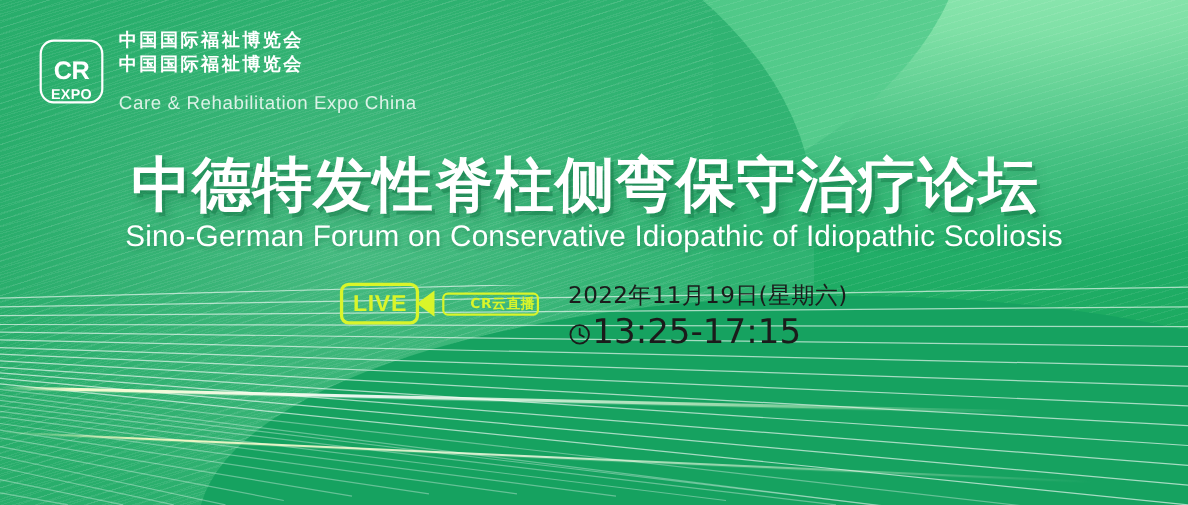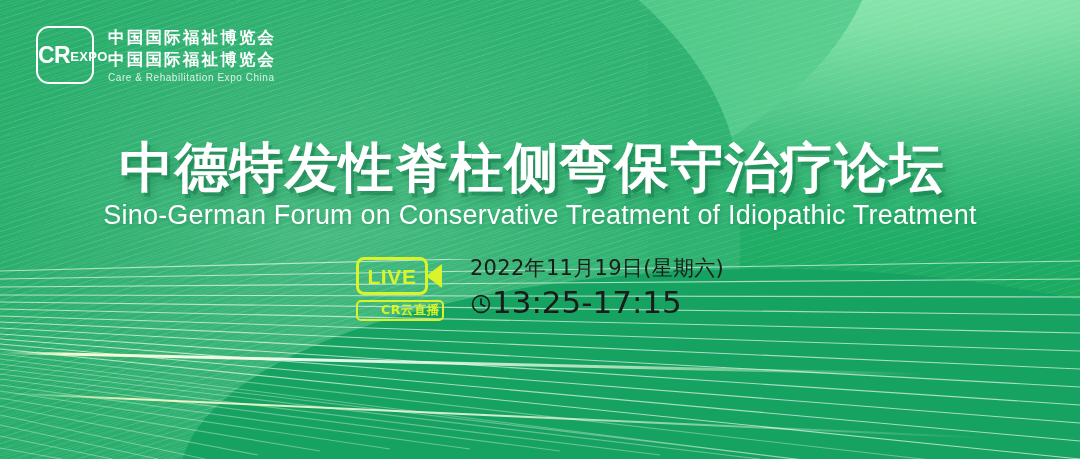--- a/index.html
+++ b/index.html
@@ -75,50 +75,50 @@
       rgba(255,252,200,.9) 12%,
       rgba(255,255,235,.8) 46%,
       rgba(255,255,255,0) 92%);
     transform:rotate(2.6deg);transform-origin:left center;
     filter:blur(.5px);
   }
   
   .header{position:absolute;left:36px;top:26px;display:flex;align-items:center;gap:14px;}
   .logo-mark{
     width:58px;height:58px;border:2.5px solid #fff;border-radius:13px;
-    display:flex;flex-direction:row;align-items:center;justify-content:space-between;
+    display:flex;flex-direction:column;align-items:center;justify-content:flex-end;
     box-sizing:border-box;
   }
   .logo-cr{color:#fff;font-weight:700;font-size:23px;line-height:1;letter-spacing:-.5px;
     font-family:"Liberation Sans","DejaVu Sans",sans-serif;}
   .logo-expo{color:#fff;font-weight:700;font-size:13px;line-height:1;letter-spacing:.3px;margin-top:3px;}
   .header-text{display:flex;flex-direction:column;justify-content:center;}
   .hz1,.hz2{color:#fff;font-size:16.5px;font-weight:600;letter-spacing:2.2px;line-height:1.32;
     font-family:"DejaVu Sans","Liberation Sans",sans-serif;}
-  .hen{color:rgba(255,255,255,.82);font-size:10px;letter-spacing:.55px;margin-top:2px;
+  .hen{color:rgba(255,255,255,.82);font-size:17px;letter-spacing:.55px;margin-top:14px;
     font-family:"Liberation Sans",sans-serif;}
   
   .title-cn{
     position:absolute;left:0;right:16px;top:132px;text-align:center;
     color:#fff;font-size:54px;font-weight:700;letter-spacing:1px;
     font-family:"DejaVu Sans","Liberation Sans",sans-serif;
     text-shadow:3px 4px 0 rgba(13,110,62,.38), 5px 7px 10px rgba(8,80,45,.30);
     white-space:nowrap;
   }
   .title-en{
     position:absolute;left:0;right:0;top:200px;text-align:center;
     color:#fff;font-size:27px;font-weight:400;letter-spacing:.2px;
     font-family:"Liberation Sans","DejaVu Sans",sans-serif;
     text-shadow:1px 2px 4px rgba(10,90,52,.30);
     white-space:nowrap;
   }
   
   .info-row{position:absolute;left:0;right:0;top:256px;
     display:flex;align-items:flex-start;justify-content:center;gap:26px;}
-  .live-col{display:flex;flex-direction:column;align-items:center;gap:5px;padding-top:1px;}
+  .live-col{display:flex;align-items:center;gap:5px;padding-top:1px;}
   .live-badge{position:relative;width:88px;height:38px;}
   .live-box{position:absolute;left:0;top:0;width:72px;height:38px;
     border:3px solid #d9f52a;border-radius:8px;box-sizing:border-box;
     display:flex;align-items:center;justify-content:center;}
   .live-text{color:#d9f52a;font-size:21px;font-weight:700;letter-spacing:.6px;
     font-family:"Liberation Sans","DejaVu Sans",sans-serif;line-height:1;}
   .live-cam{position:absolute;left:70px;top:7px;width:0;height:0;
     border-top:12px solid transparent;border-bottom:12px solid transparent;
     border-right:16px solid #d9f52a;}
   .live-sub{width:88px;height:21px;border:2px solid #d9f52a;border-radius:5px;box-sizing:border-box;
@@ -186,21 +186,21 @@
       <div class="logo-expo">EXPO</div>
     </div>
     <div class="header-text">
       <div class="hz1">中国国际福祉博览会</div>
       <div class="hz2">中国国际福祉博览会</div>
       <div class="hen">Care &amp; Rehabilitation Expo China</div>
     </div>
   </div>
 
   <div class="title-cn">中德特发性脊柱侧弯保守治疗论坛</div>
-  <div class="title-en">Sino-German Forum on Conservative Treatment of Idiopathic Treatment</div>
+  <div class="title-en">Sino-German Forum on Conservative Idiopathic of Idiopathic Scoliosis</div>
 
   <div class="info-row">
 
     <div class="live-col">
       <div class="live-badge">
         <div class="live-box">
           <span class="live-text">LIVE</span>
         </div>
         <div class="live-cam"></div>
       </div>

